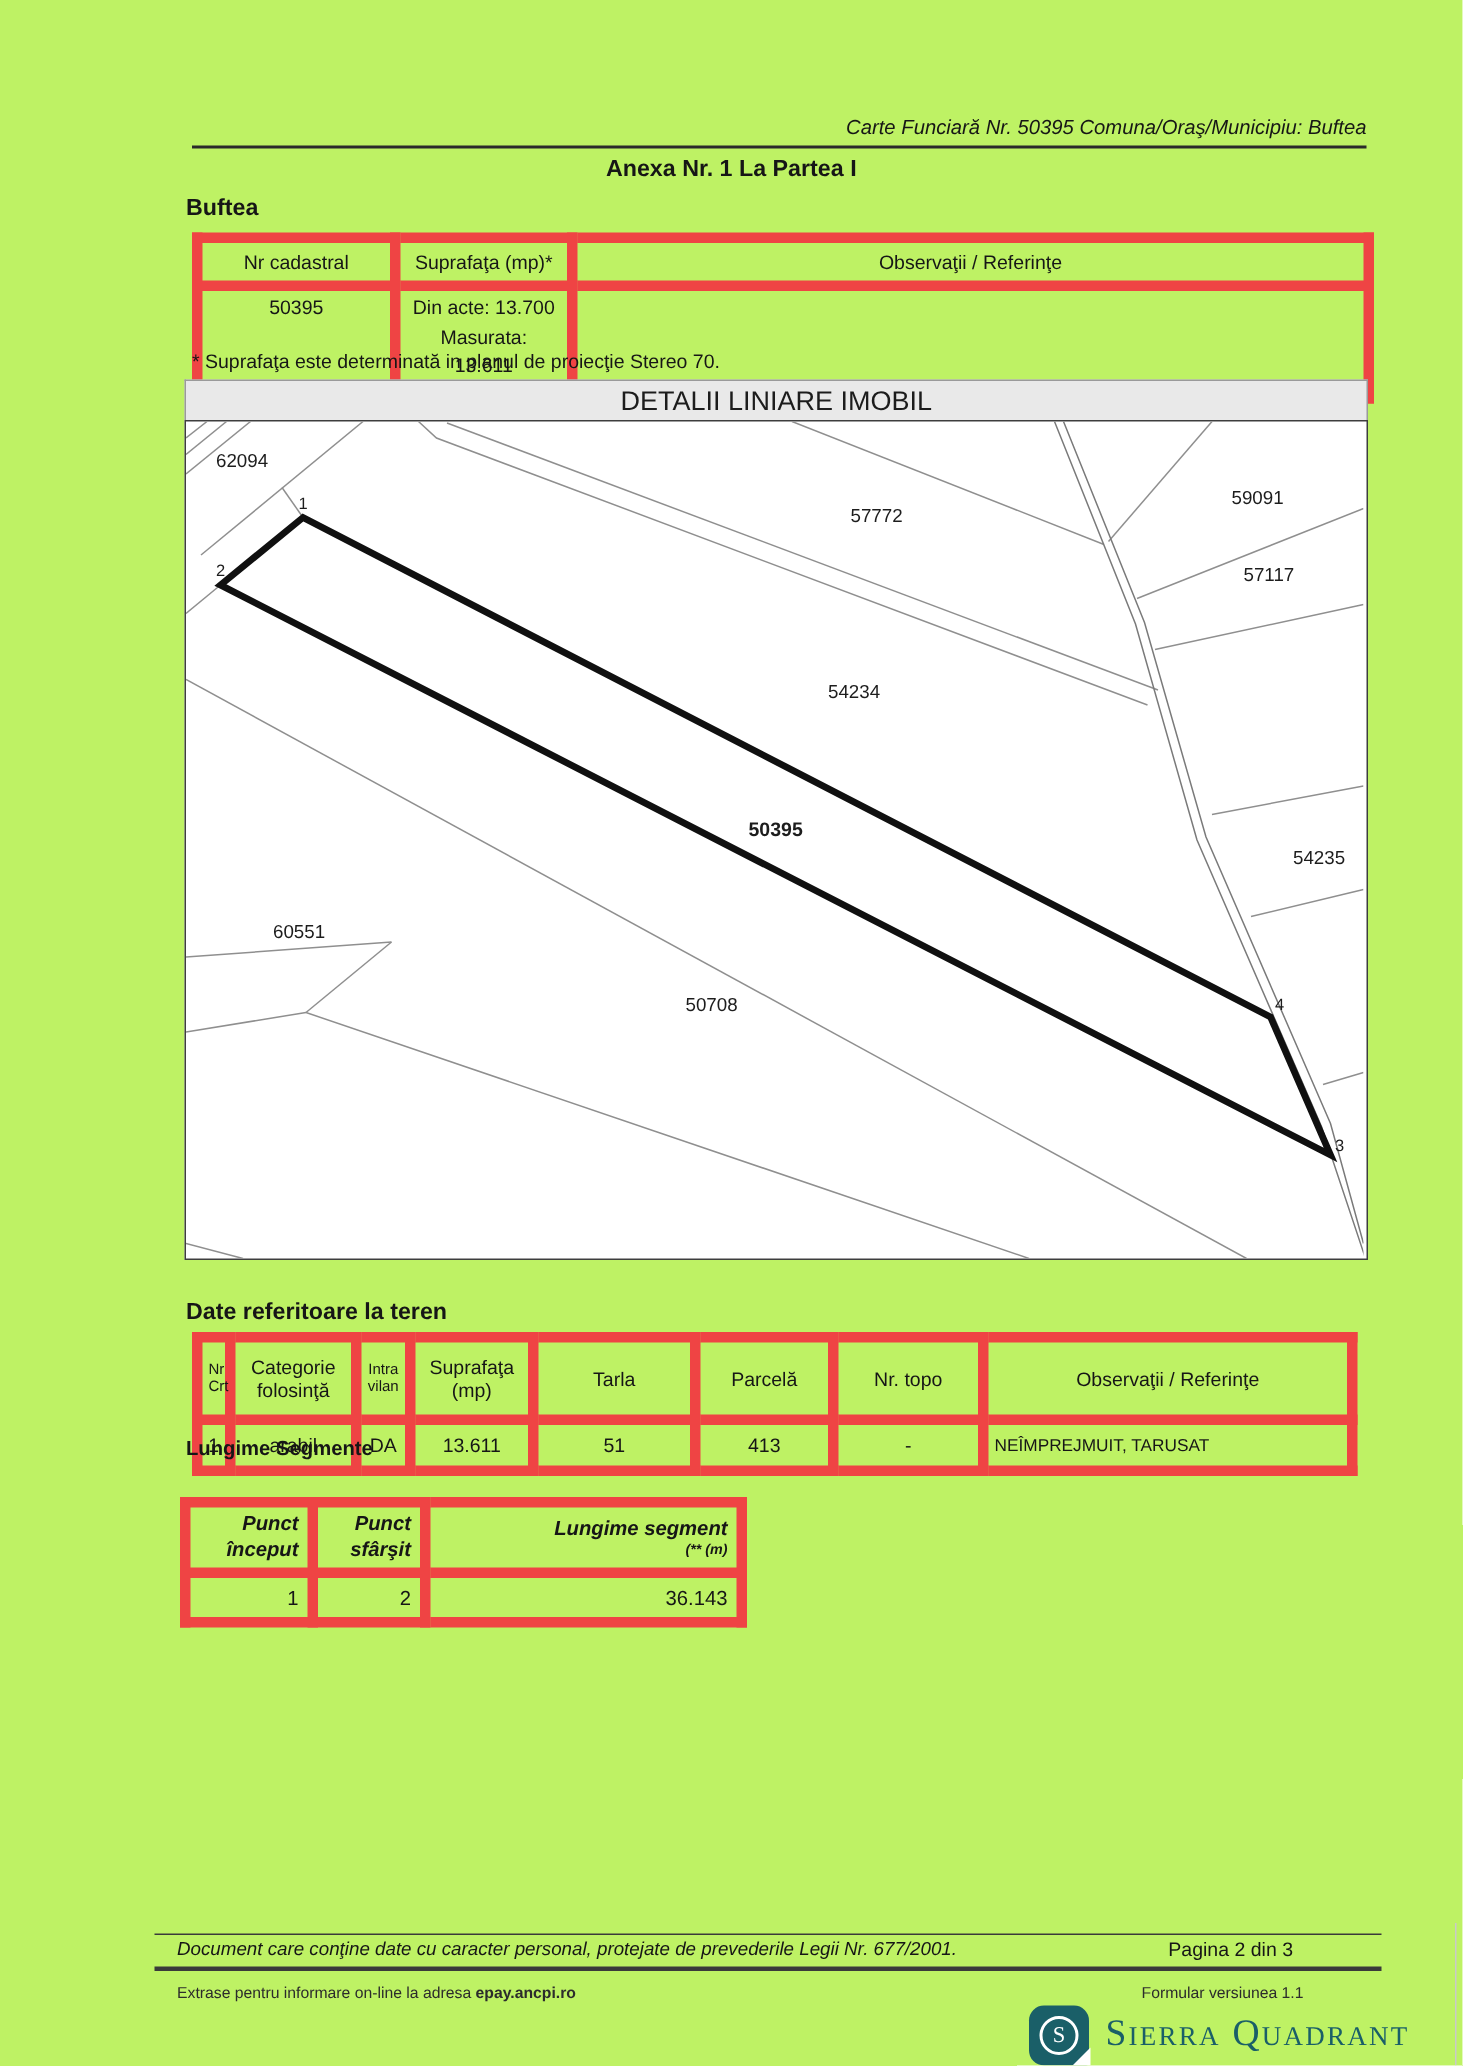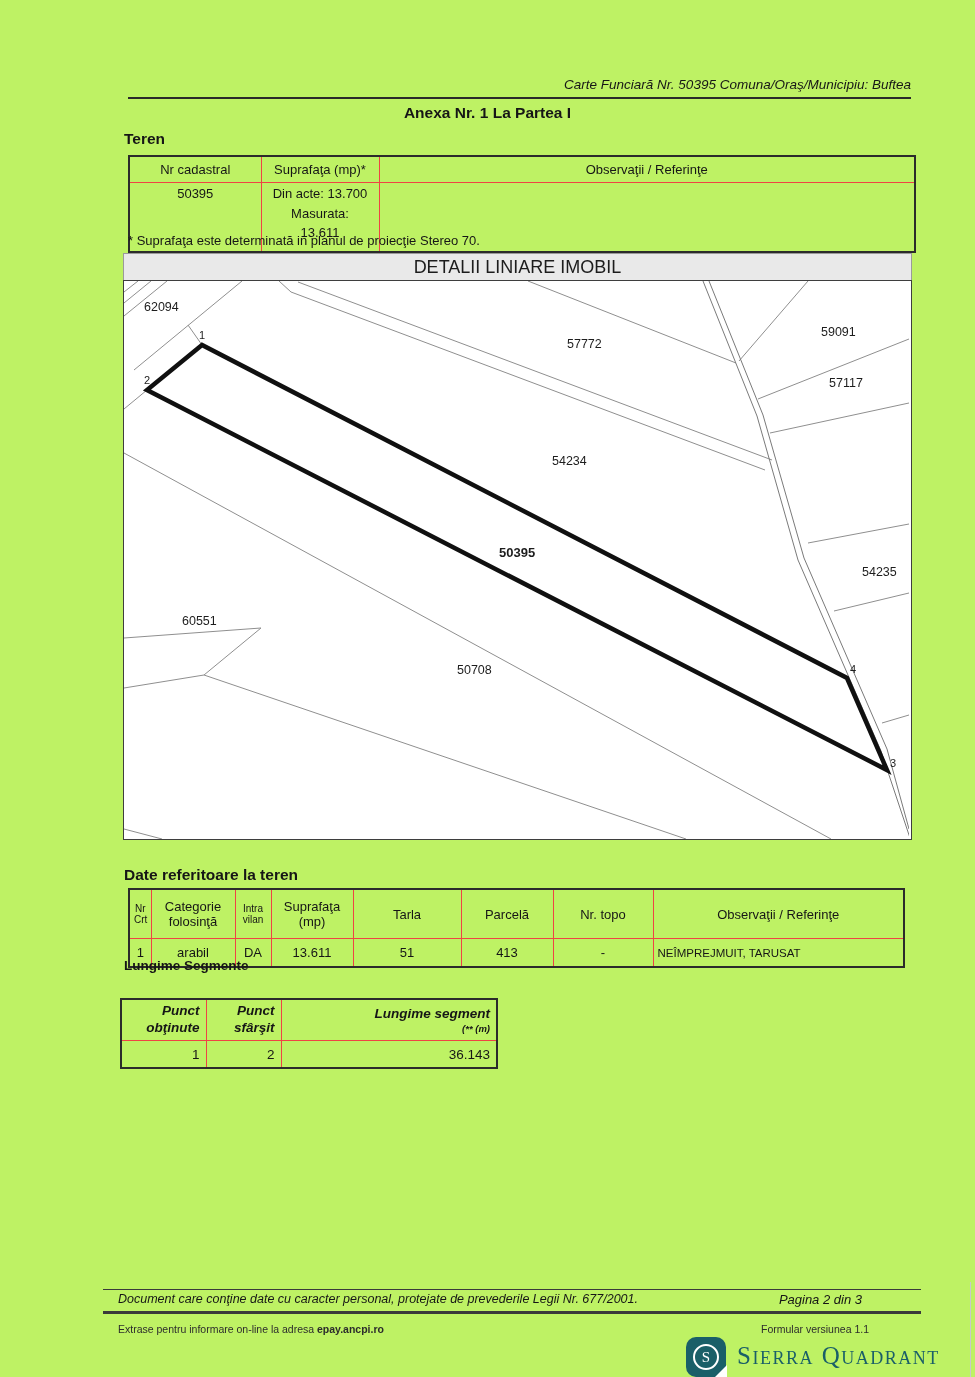--- a/index.html
+++ b/index.html
@@ -11,21 +11,21 @@
            font-style:italic;font-size:13.5px;}
   .hdr-rule{position:absolute;left:128px;top:97px;width:783px;border-top:2px solid #2a2a2a;}
   .doc-title{position:absolute;left:0;top:104px;width:975px;text-align:center;
              font-weight:bold;font-size:15.5px;}
   .sec-head{position:absolute;font-weight:bold;font-size:15.5px;}
   .sec-teren{left:124px;top:130px;}
   .sec-date{left:124px;top:866px;}
 
   
   table{border-collapse:collapse;position:absolute;table-layout:fixed;}
-  th,td{border:1px solid #ef4444;font-size:13px;text-align:center;padding:1px 3px;}
+  th,td{border:7px solid #ef4444;font-size:13px;text-align:center;padding:1px 3px;}
   table{border:2px solid #2b2b2b;}
   th{font-weight:normal;}
 
   .t1{left:128px;top:155px;width:788px;}
   .t1 th{height:23px;}
   .t1 td{height:66px;vertical-align:top;line-height:1.5;}
   .t1 .sup-cell div{white-space:nowrap;}
 
   .footnote{position:absolute;left:128px;top:233px;font-size:13px;}
 
@@ -54,21 +54,21 @@
   .t3{left:120px;top:998px;width:378px;}
   .t3 th{font-weight:bold;text-align:right;padding-right:6px;font-size:13.5px;height:38px;line-height:1.25;font-style:italic;}
   .t3 .unit{font-size:9.5px;}
   .t3 td{text-align:right;padding-right:6px;font-size:13.5px;height:24px;}
 
   
   .f-rule1{position:absolute;left:103px;top:1289px;width:818px;border-top:1.5px solid #3a3a3a;}
   .f-rule2{position:absolute;left:103px;top:1311px;width:818px;border-top:3px solid #3a3a3a;}
   .f-priv{position:absolute;left:118px;top:1292px;font-style:italic;font-size:12.5px;}
   .f-page{position:absolute;left:640px;top:1292px;width:222px;text-align:right;
-          font-style:italic;font-size:13px;}
+          font-size:13px;}
   .f-extras{position:absolute;left:118px;top:1323px;font-size:10.5px;color:#2c2c2c;}
   .f-version{position:absolute;left:735px;top:1323px;width:160px;text-align:center;
              font-size:10.5px;color:#2c2c2c;}
   .scan-edge{position:absolute;left:970px;top:1282px;height:95px;border-left:1px solid #c9c9c9;}
 
   .logo{position:absolute;left:686px;top:1336px;height:41px;}
   .logo-mark{position:absolute;left:0;top:1px;width:40px;height:40px;border-radius:10px 10px 2px 10px;
              background:#1a5f68;}
   .logo-mark::after{content:"";position:absolute;right:-1px;bottom:-1px;width:0;height:0;
              border-style:solid;border-width:0 0 13px 13px;
@@ -82,21 +82,21 @@
 </style>
 </head>
 <body>
 
 <div class="page">
 
   <div class="hdr-ref">Carte Funciară Nr. 50395 Comuna/Oraş/Municipiu: Buftea</div>
   <div class="hdr-rule"></div>
   <div class="doc-title">Anexa Nr. 1 La Partea I</div>
 
-  <div class="sec-head sec-teren">Teren</div>
+  <div class="sec-head sec-teren">Buftea</div>
 
   <table class="t1">
     <colgroup>
         <col style="width:132px">
         <col style="width:118px">
         <col>
       </colgroup>
     <thead>
       <tr>
         <th>Nr cadastral</th>
@@ -217,21 +217,21 @@
   <table class="t3">
     <colgroup>
         <col style="width:85px">
         <col style="width:75px">
         <col>
       </colgroup>
     <thead>
       <tr>
         <th>
           <div>Punct</div>
-          <div>obţinute</div>
+          <div>început</div>
         </th>
         <th>
           <div>Punct</div>
           <div>sfârşit</div>
         </th>
         <th>
           <div>Lungime segment</div>
           <div class="unit">(** (m)</div>
         </th>
       </tr>

